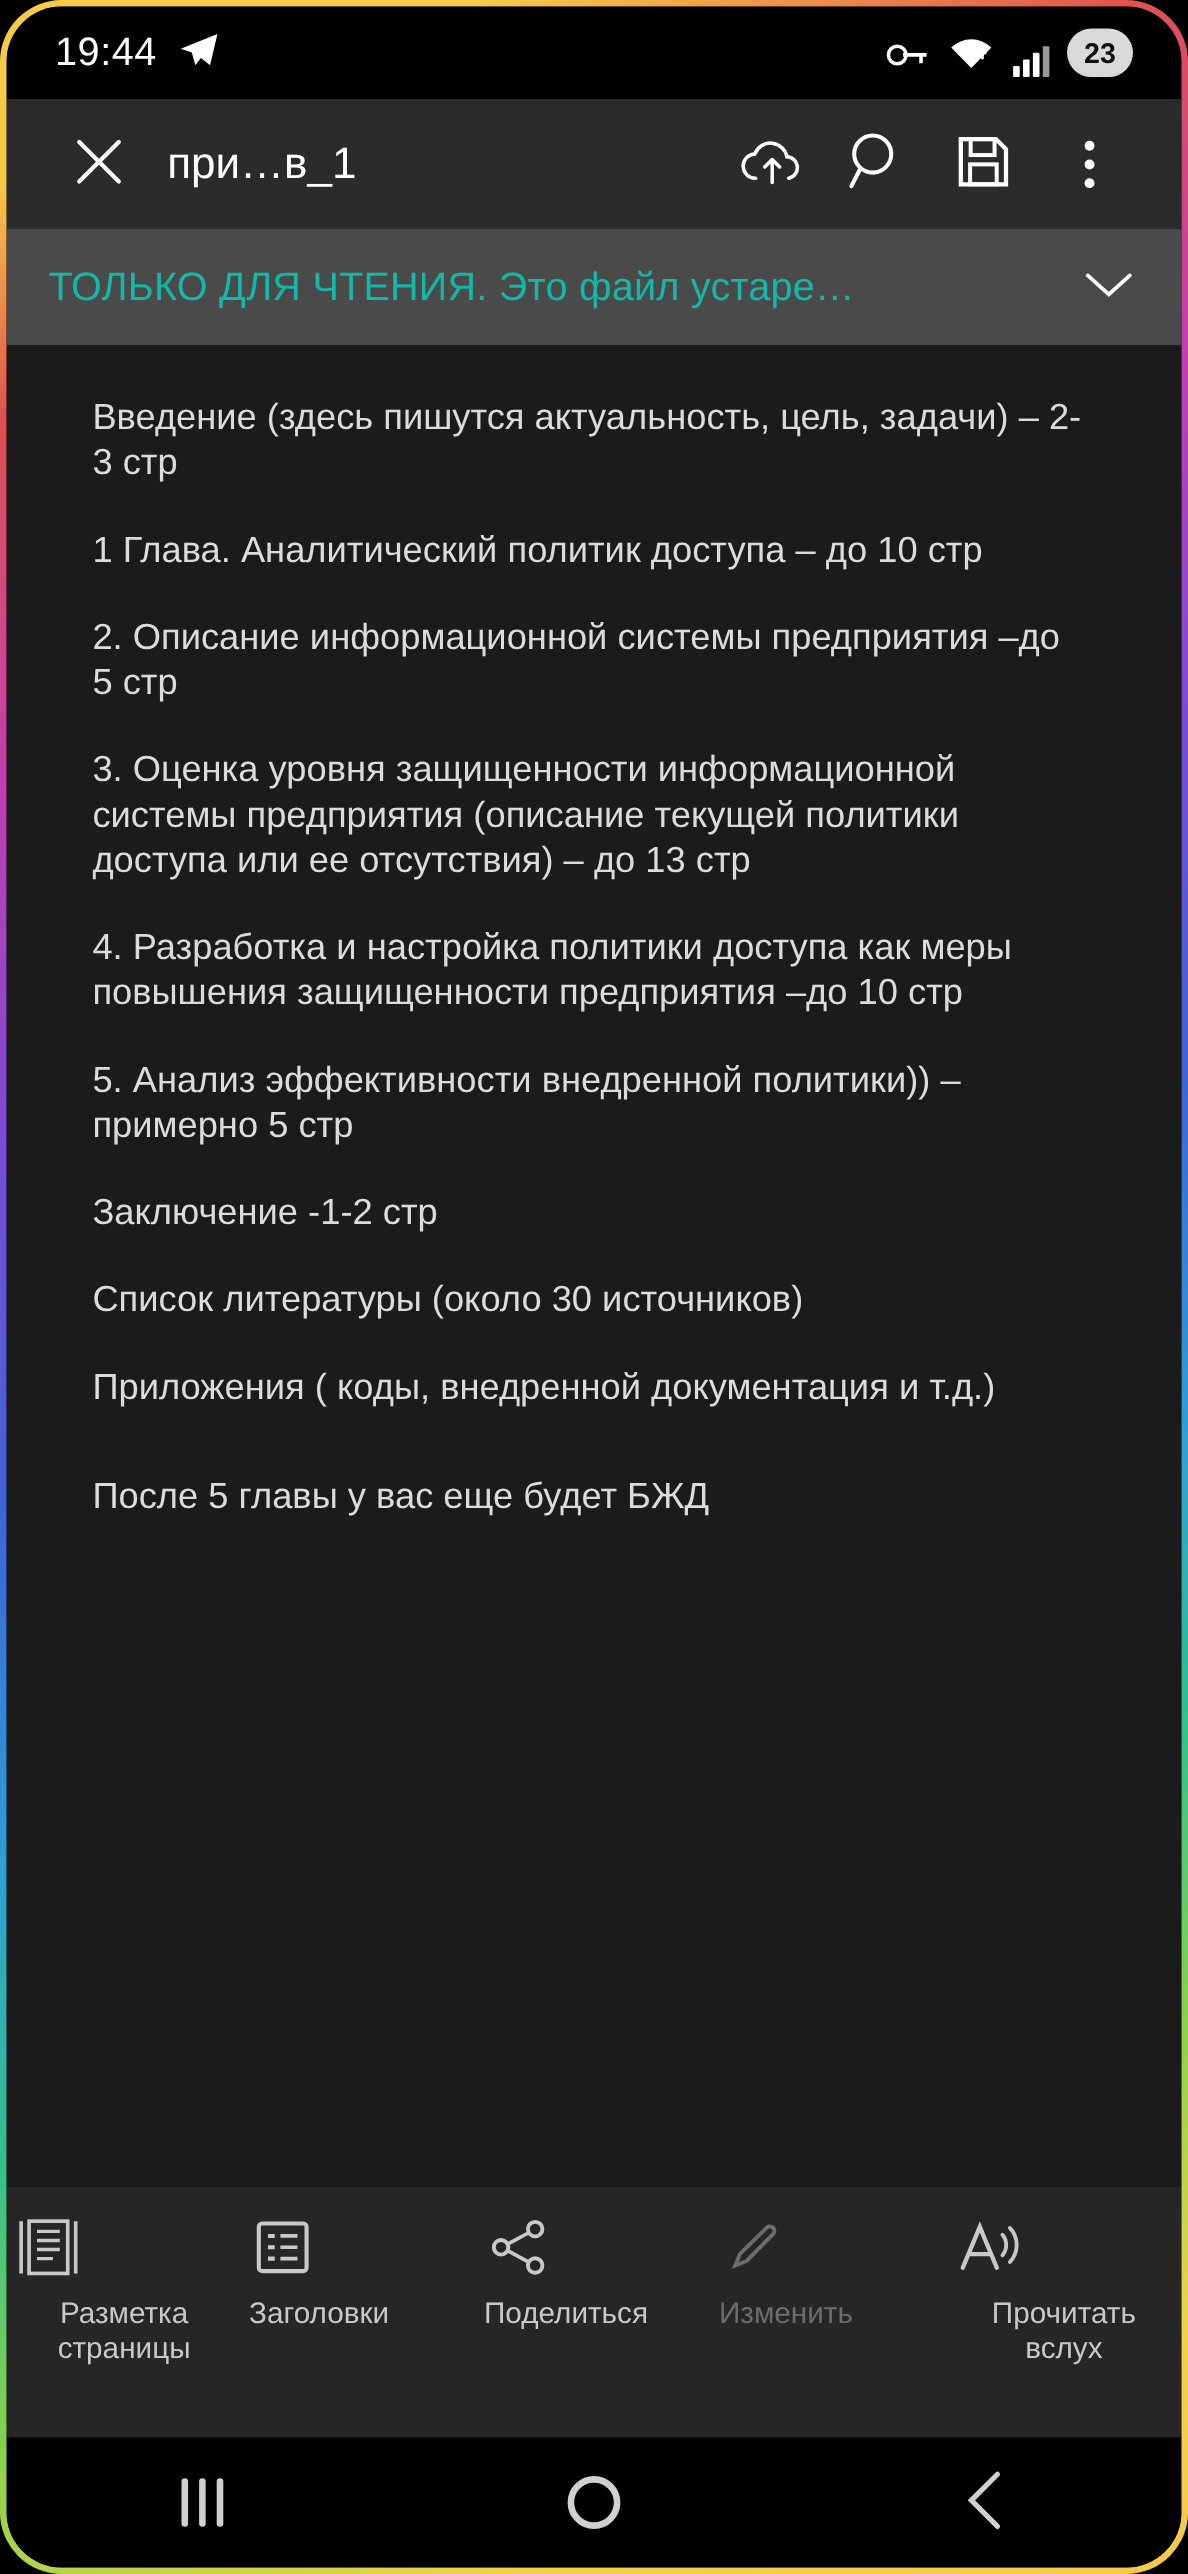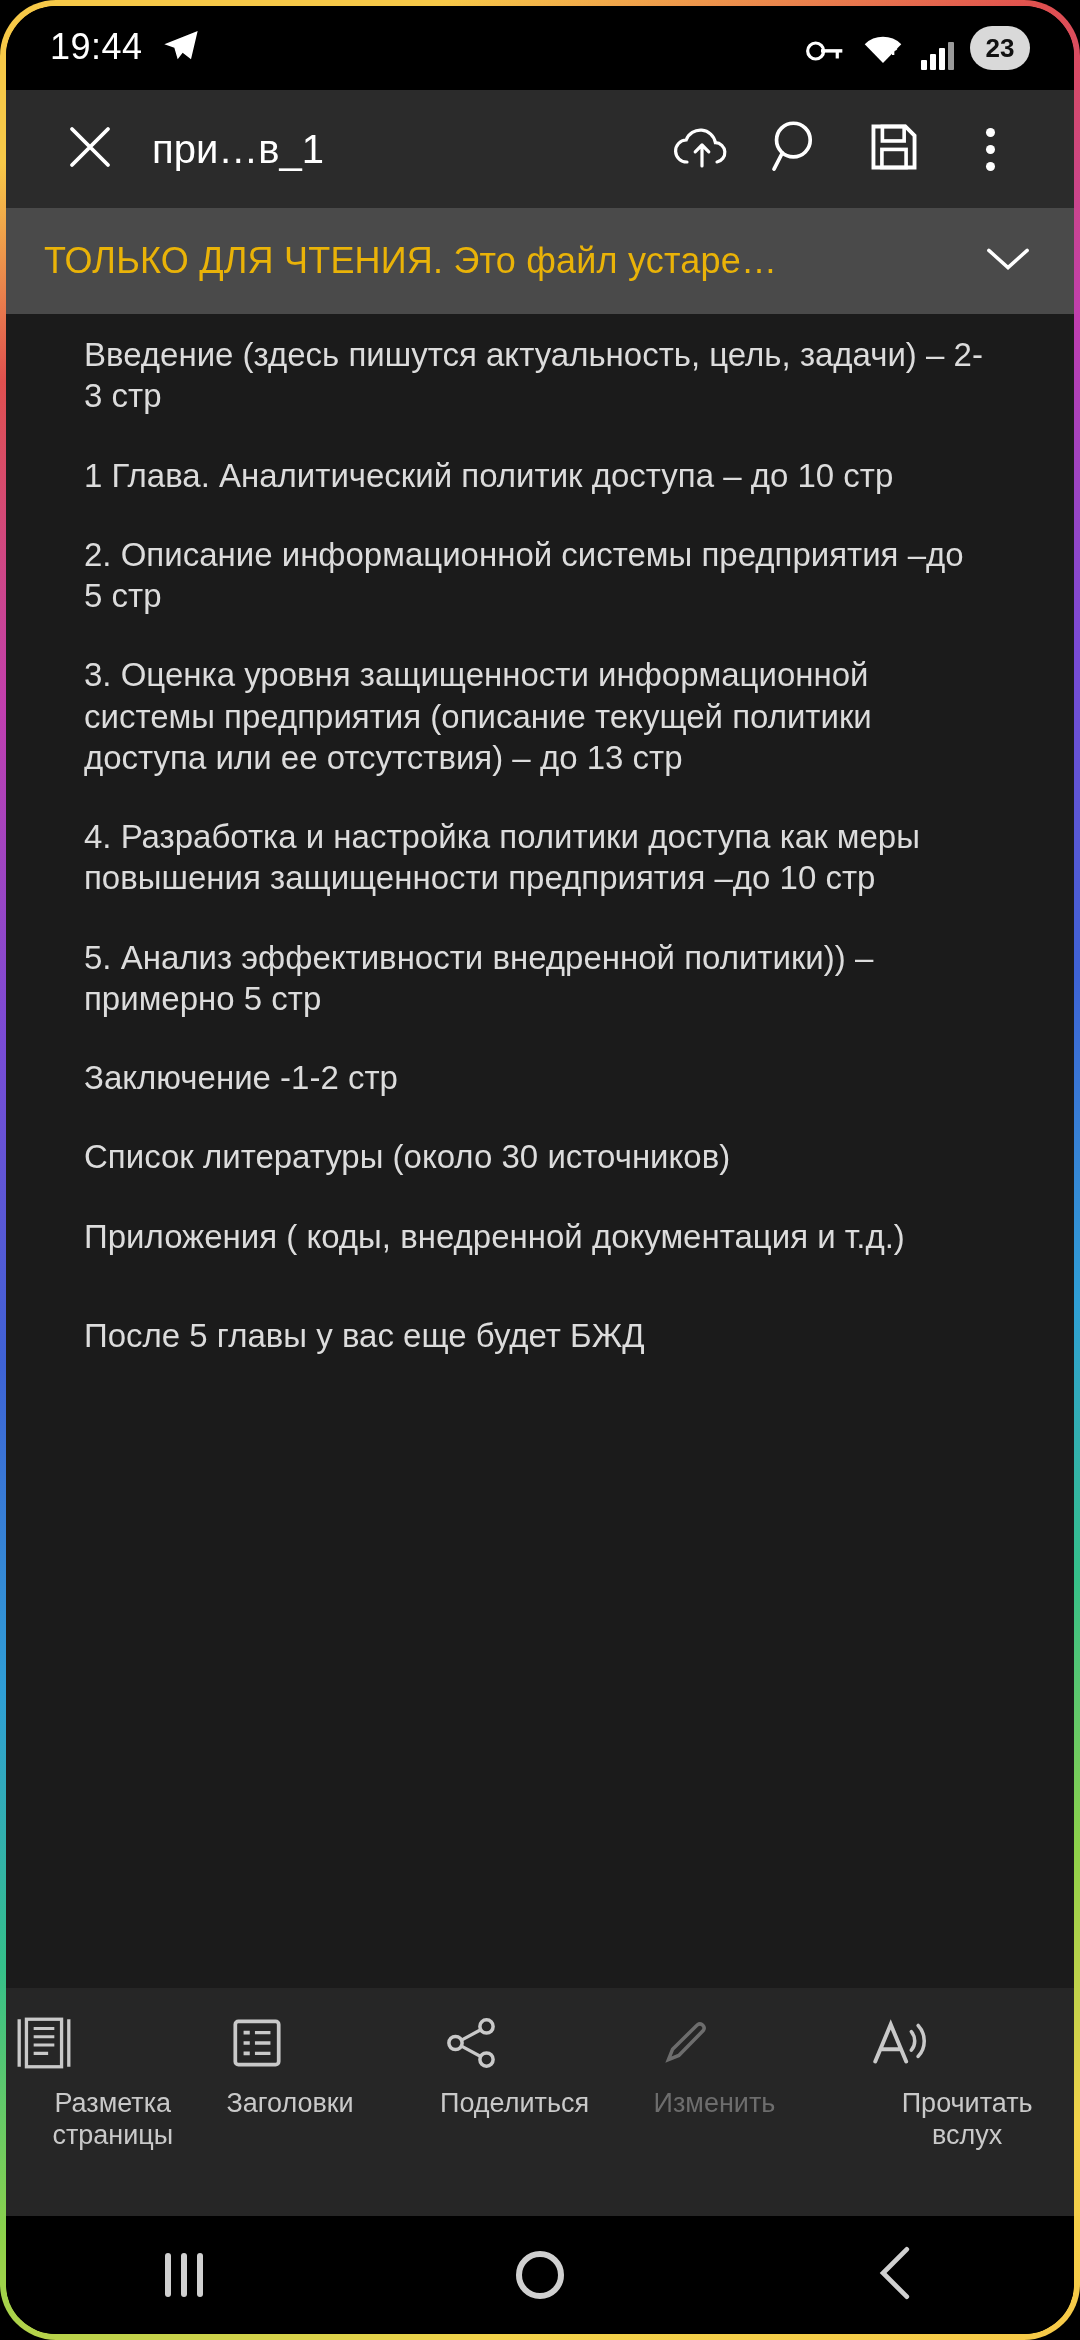--- a/index.html
+++ b/index.html
@@ -141,21 +141,21 @@
     display: block;
   }
 
   
   .banner {
     flex: 0 0 106px;
     background: #4a4a4a;
     display: flex;
     align-items: center;
     padding: 0 38px;
-    color: #eab308;
+    color: #14b8a6;
   }
   .banner-text {
     font-size: 36px;
     flex: 1 1 auto;
     white-space: nowrap;
     overflow: hidden;
     text-overflow: ellipsis;
     letter-spacing: .2px;
   }
   .chev {
@@ -164,21 +164,21 @@
     flex: 0 0 auto;
     display: flex;
     align-items: center;
     justify-content: center;
   }
 
   
   .doc {
     flex: 1 1 auto;
     background: #1b1b1b;
-    padding: 20px 58px 0 78px;
+    padding: 44px 58px 0 78px;
     overflow: hidden;
   }
   .para {
     color: #dcdcdc;
     font-size: 33px;
     line-height: 1.25;
     margin: 0 0 38px 0;
     max-width: 900px;
   }
   .para.spacer-before { margin-top: 58px; }

